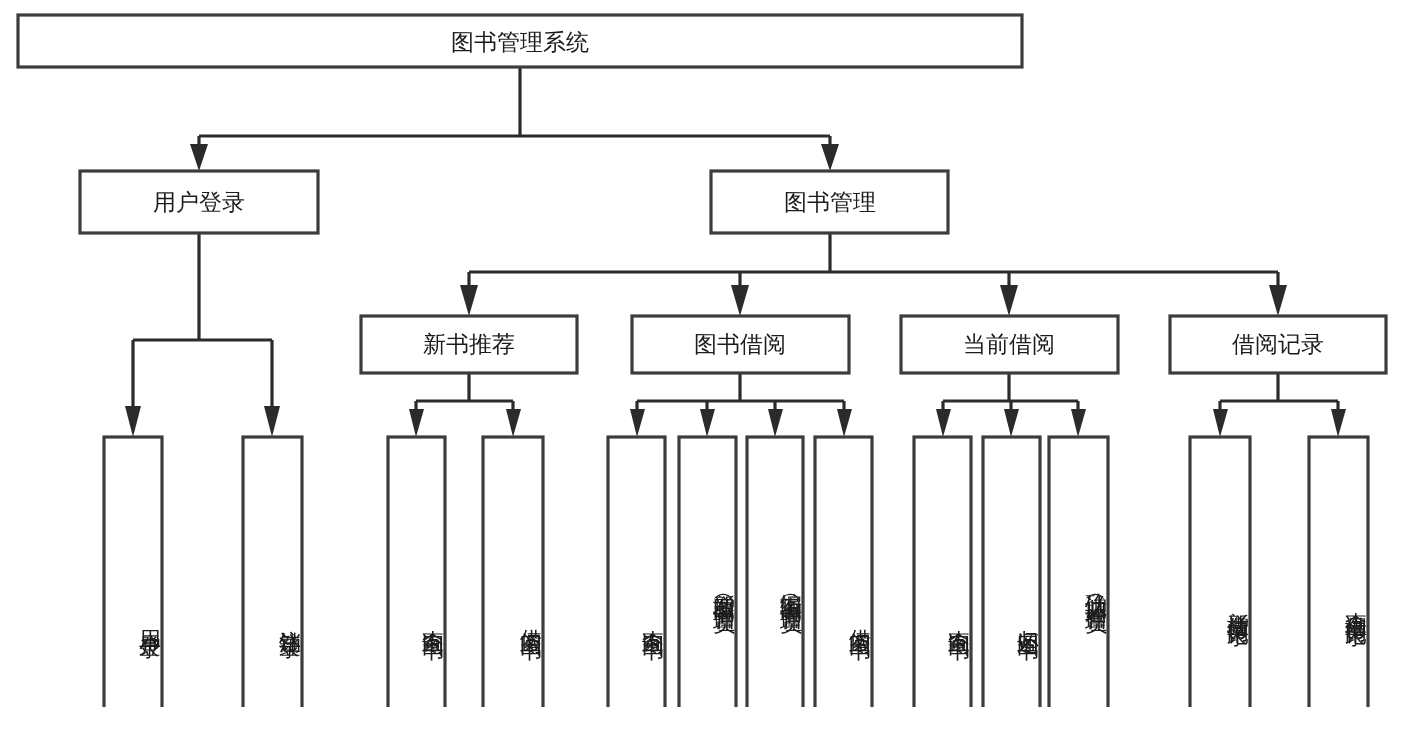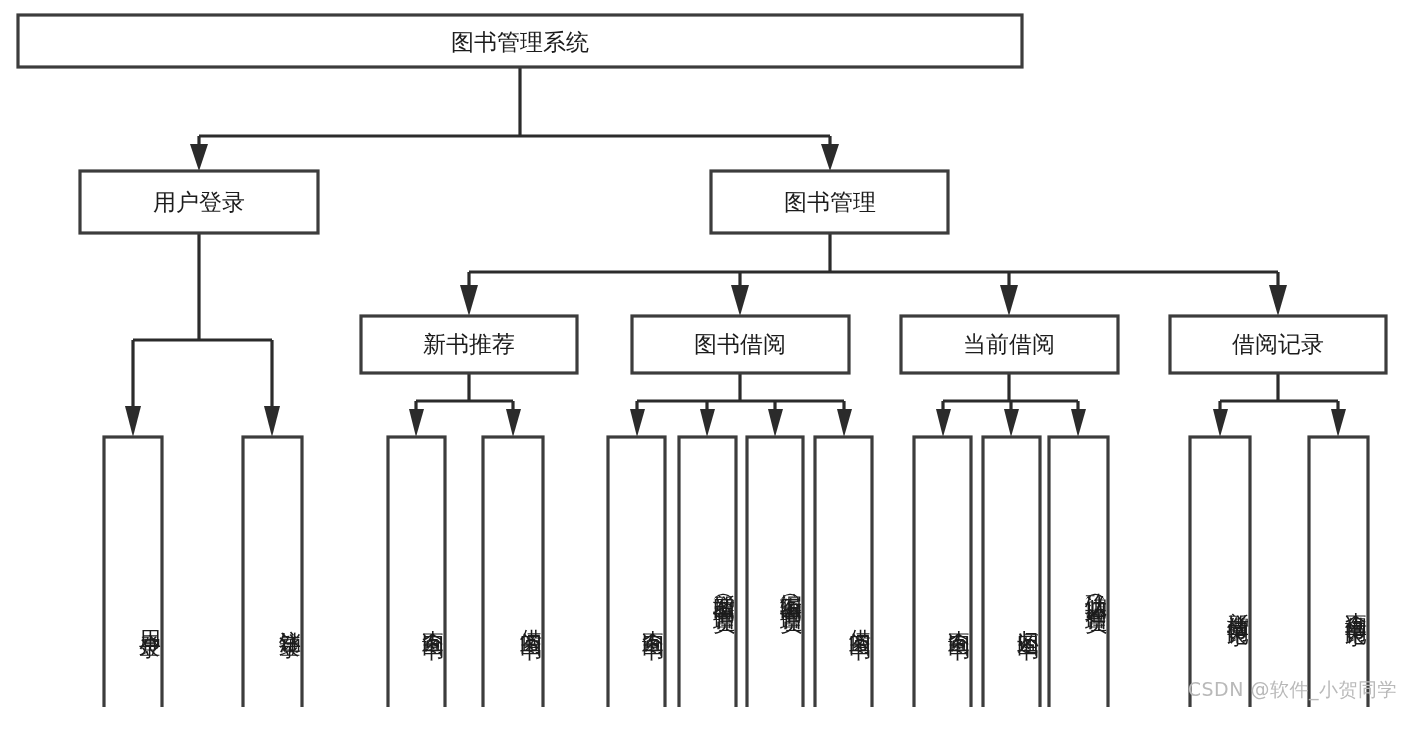--- a/index.html
+++ b/index.html
@@ -209,14 +209,13 @@
   <div class="vtext" style="left:608px; top:510px;  width:57px; height:215px;">查询图书</div>
   <div class="vtext" style="left:679px; top:448px;  width:57px; height:280px;">新增图书（管理员）</div>
   <div class="vtext" style="left:747px; top:448px;  width:56px; height:280px;">编辑图书（管理员）</div>
   <div class="vtext" style="left:815px; top:510px;  width:57px; height:215px;">借阅图书</div>
   <div class="vtext" style="left:914px; top:510px;  width:57px; height:215px;">查询图书</div>
   <div class="vtext" style="left:983px; top:510px;  width:57px; height:215px;">归还图书</div>
   <div class="vtext" style="left:1049px; top:448px; width:59px; height:280px;">确认归还（管理员）</div>
   <div class="vtext" style="left:1190px; top:478px; width:60px; height:250px;">新增借阅记录</div>
   <div class="vtext" style="left:1309px; top:478px; width:59px; height:250px;">查询借阅记录</div>
 
-  <div class="watermark">CSDN @软件_小贺同学</div>
 </div>
 
 </body></html>

